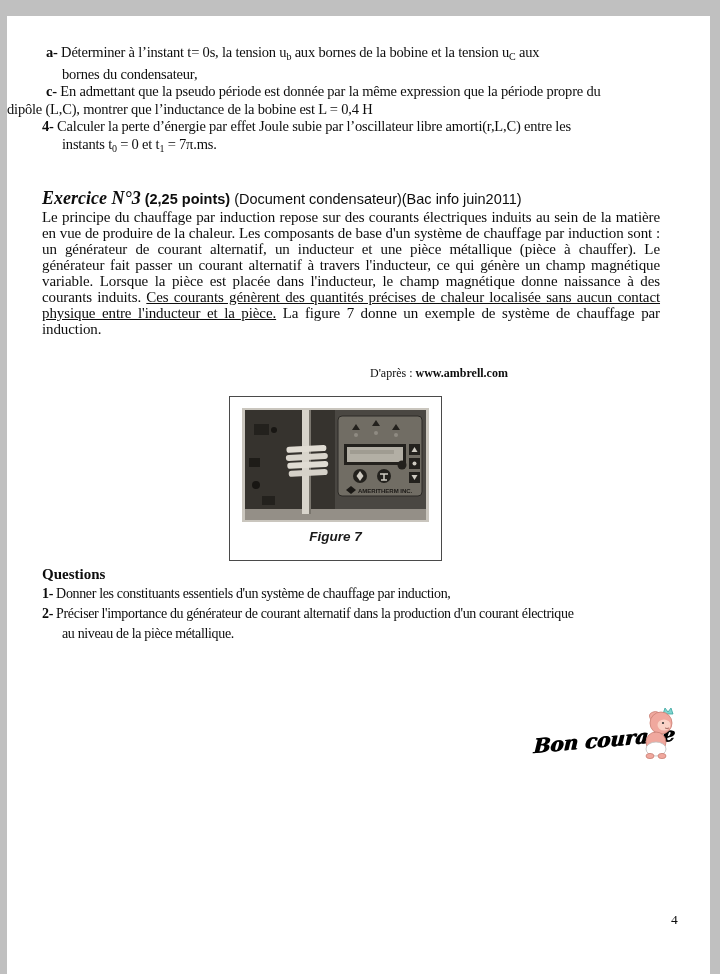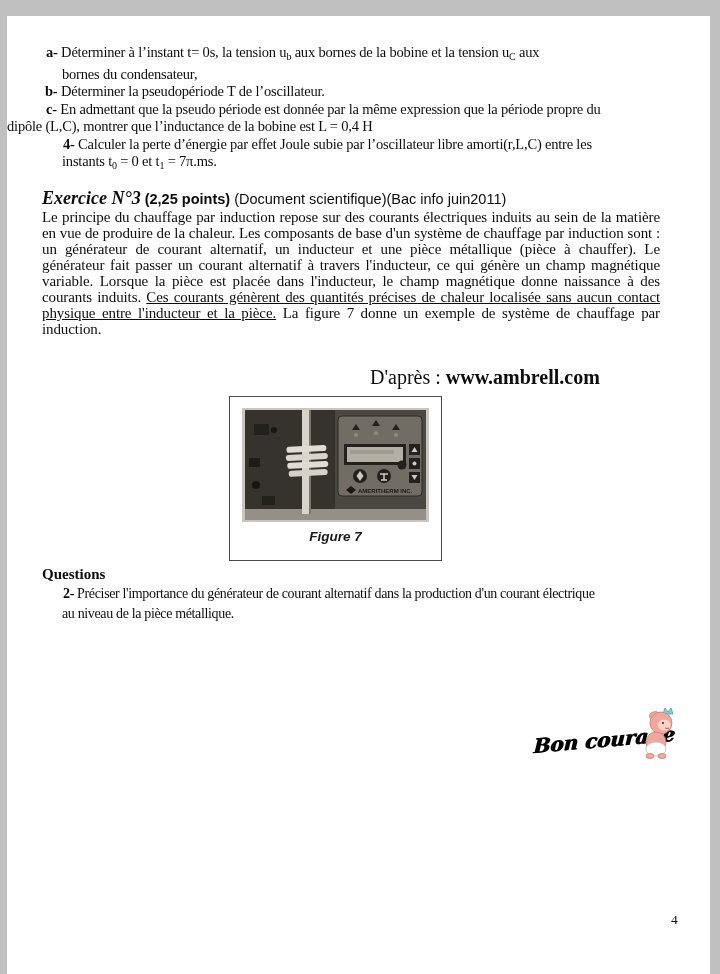--- a/index.html
+++ b/index.html
@@ -16,39 +16,39 @@
     background:#ffffff;
   }
   .abs{position:absolute;}
 
   
   .tasks{left:0;top:28px;width:703px;font-size:14.5px;letter-spacing:-0.2px;}
   .tline{white-space:nowrap;line-height:17.5px;}
   .lbl{font-weight:bold;}
   sub.s{font-size:10px;vertical-align:-3px;line-height:0;}
   .pl39{padding-left:39px;} .pl55{padding-left:55px;} .pl38{padding-left:38px;}
-  .pl51{} .pl35{padding-left:35px;margin-left:21px;}
+  .pl51{} .pl35{padding-left:35px;}
   .mt4{margin-top:4px;}
 
   
   .exo{left:35px;top:172px;white-space:nowrap;}
   .exo-title{font-weight:bold;font-style:italic;font-size:18px;}
   .exo-points{font-weight:bold;font-size:14.5px;font-family:"Liberation Sans",sans-serif;}
   .exo-meta{font-size:14.5px;font-family:"Liberation Sans",sans-serif;}
 
   
   .para{
     left:35px;top:193px;width:618px;
     font-size:15px;line-height:16px;text-align:justify;
     letter-spacing:-0.1px;
   }
   .ul{text-decoration:underline;}
 
   
-  .source{left:363px;top:350px;font-size:20px;white-space:nowrap;text-align:center;}
+  .source{left:363px;top:350px;font-size:12px;white-space:nowrap;text-align:center;}
   .source b{font-weight:bold;}
 
   
   .figframe{
     left:222px;top:380px;width:213px;height:165px;
     border:1px solid #4a4a4a;background:#fff;box-sizing:border-box;
   }
   .photo{display:block;margin:11px auto 0 auto;}
   .figcap{
     text-align:center;margin-top:7px;
@@ -76,29 +76,28 @@
   .pagenum{left:664px;top:896px;font-size:13.5px;}
 </style>
 </head>
 <body>
 
 <div class="page">
 
   <div class="abs tasks">
     <div class="tline pl39"><span class="lbl">a-</span><span> Déterminer à l’instant t= 0s, la tension u</span><sub class="s">b</sub><span> aux bornes de la bobine et  la tension u</span><sub class="s">C</sub><span> aux</span></div>
     <div class="tline pl55 mt4">bornes du condensateur,</div>
-    <div class="tline pl38"><span class="lbl">b-</span><span> Déterminer la pseudopériode T de l’oscillateur.</span></div>
     <div class="tline pl39"><span class="lbl">c-</span><span> En admettant que la pseudo période est donnée par la même expression que la période propre du</span></div>
     <div class="tline pl51">dipôle (L,C), montrer que l’inductance de la bobine est L = 0,4 H</div>
     <div class="tline pl35"><span class="lbl">4-</span><span> Calculer la perte d’énergie par effet Joule subie par l’oscillateur libre amorti(r,L,C) entre les</span></div>
     <div class="tline pl55"><span>instants t</span><sub class="s">0</sub><span> = 0 et t</span><sub class="s">1</sub><span> = 7π.ms.</span></div>
   </div>
 
   <div class="abs exo">
-    <span class="exo-title">Exercice N°3</span><span class="exo-points"> (2,25 points) </span><span class="exo-meta">(Document scientifique)(Bac info juin2011)</span>
+    <span class="exo-title">Exercice N°3</span><span class="exo-points"> (2,25 points) </span><span class="exo-meta">(Document condensateur)(Bac info juin2011)</span>
   </div>
 
   <div class="abs para">
     <span>Le principe du chauffage par induction repose sur des courants électriques induits au sein de la matière en vue de produire de la chaleur. Les composants de base d'un système de chauffage par induction sont : un générateur de courant alternatif, un inducteur et une pièce métallique (pièce à chauffer). Le générateur fait passer un courant alternatif à travers  l'inducteur,  ce  qui  génère un  champ  magnétique variable. Lorsque la pièce est placée dans l'inducteur, le champ magnétique donne naissance à des courants induits. </span><span class="ul">Ces courants génèrent des quantités  précises de chaleur localisée sans aucun contact physique entre l'inducteur et la pièce.</span><span> La figure 7 donne un exemple de système de chauffage par induction.</span>
   </div>
 
   <div class="abs source">
     <span>D'après : </span><b>www.ambrell.com</b>
   </div>
 
@@ -154,20 +153,21 @@
 
         <path d="M104 82 l5 -4 l5 4 l-5 4 z" fill="#1a1815"></path>
         <text x="116" y="85" font-size="6" font-family="Liberation Sans, sans-serif" font-weight="bold" fill="#1a1815">AMERITHERM INC.</text>
       </g>
     </svg>
     <div class="figcap">Figure 7</div>
   </div>
 
   <div class="abs questions">
     <div class="qhead">Questions</div>
+    <div class="qline pl35"><span class="lbl">1-</span><span> Donner les constituants essentiels d'un système de chauffage par induction,</span></div>
     <div class="qline pl35"><span class="lbl">2-</span><span> Préciser l'importance du générateur de courant alternatif dans la production d'un courant électrique</span></div>
     <div class="qline pl55">au niveau de la pièce métallique.</div>
   </div>
 
   <div class="abs courage">
     <span class="courage-text">Bon courage</span>
     <svg class="baby" width="40" height="54" viewBox="0 0 40 54">
 
       <path d="M24 8 l2 -6 l3 4 l3 -4 l2 6 z" fill="#7fd4cf" stroke="#3aa6a0" stroke-width="0.8"></path>
 

